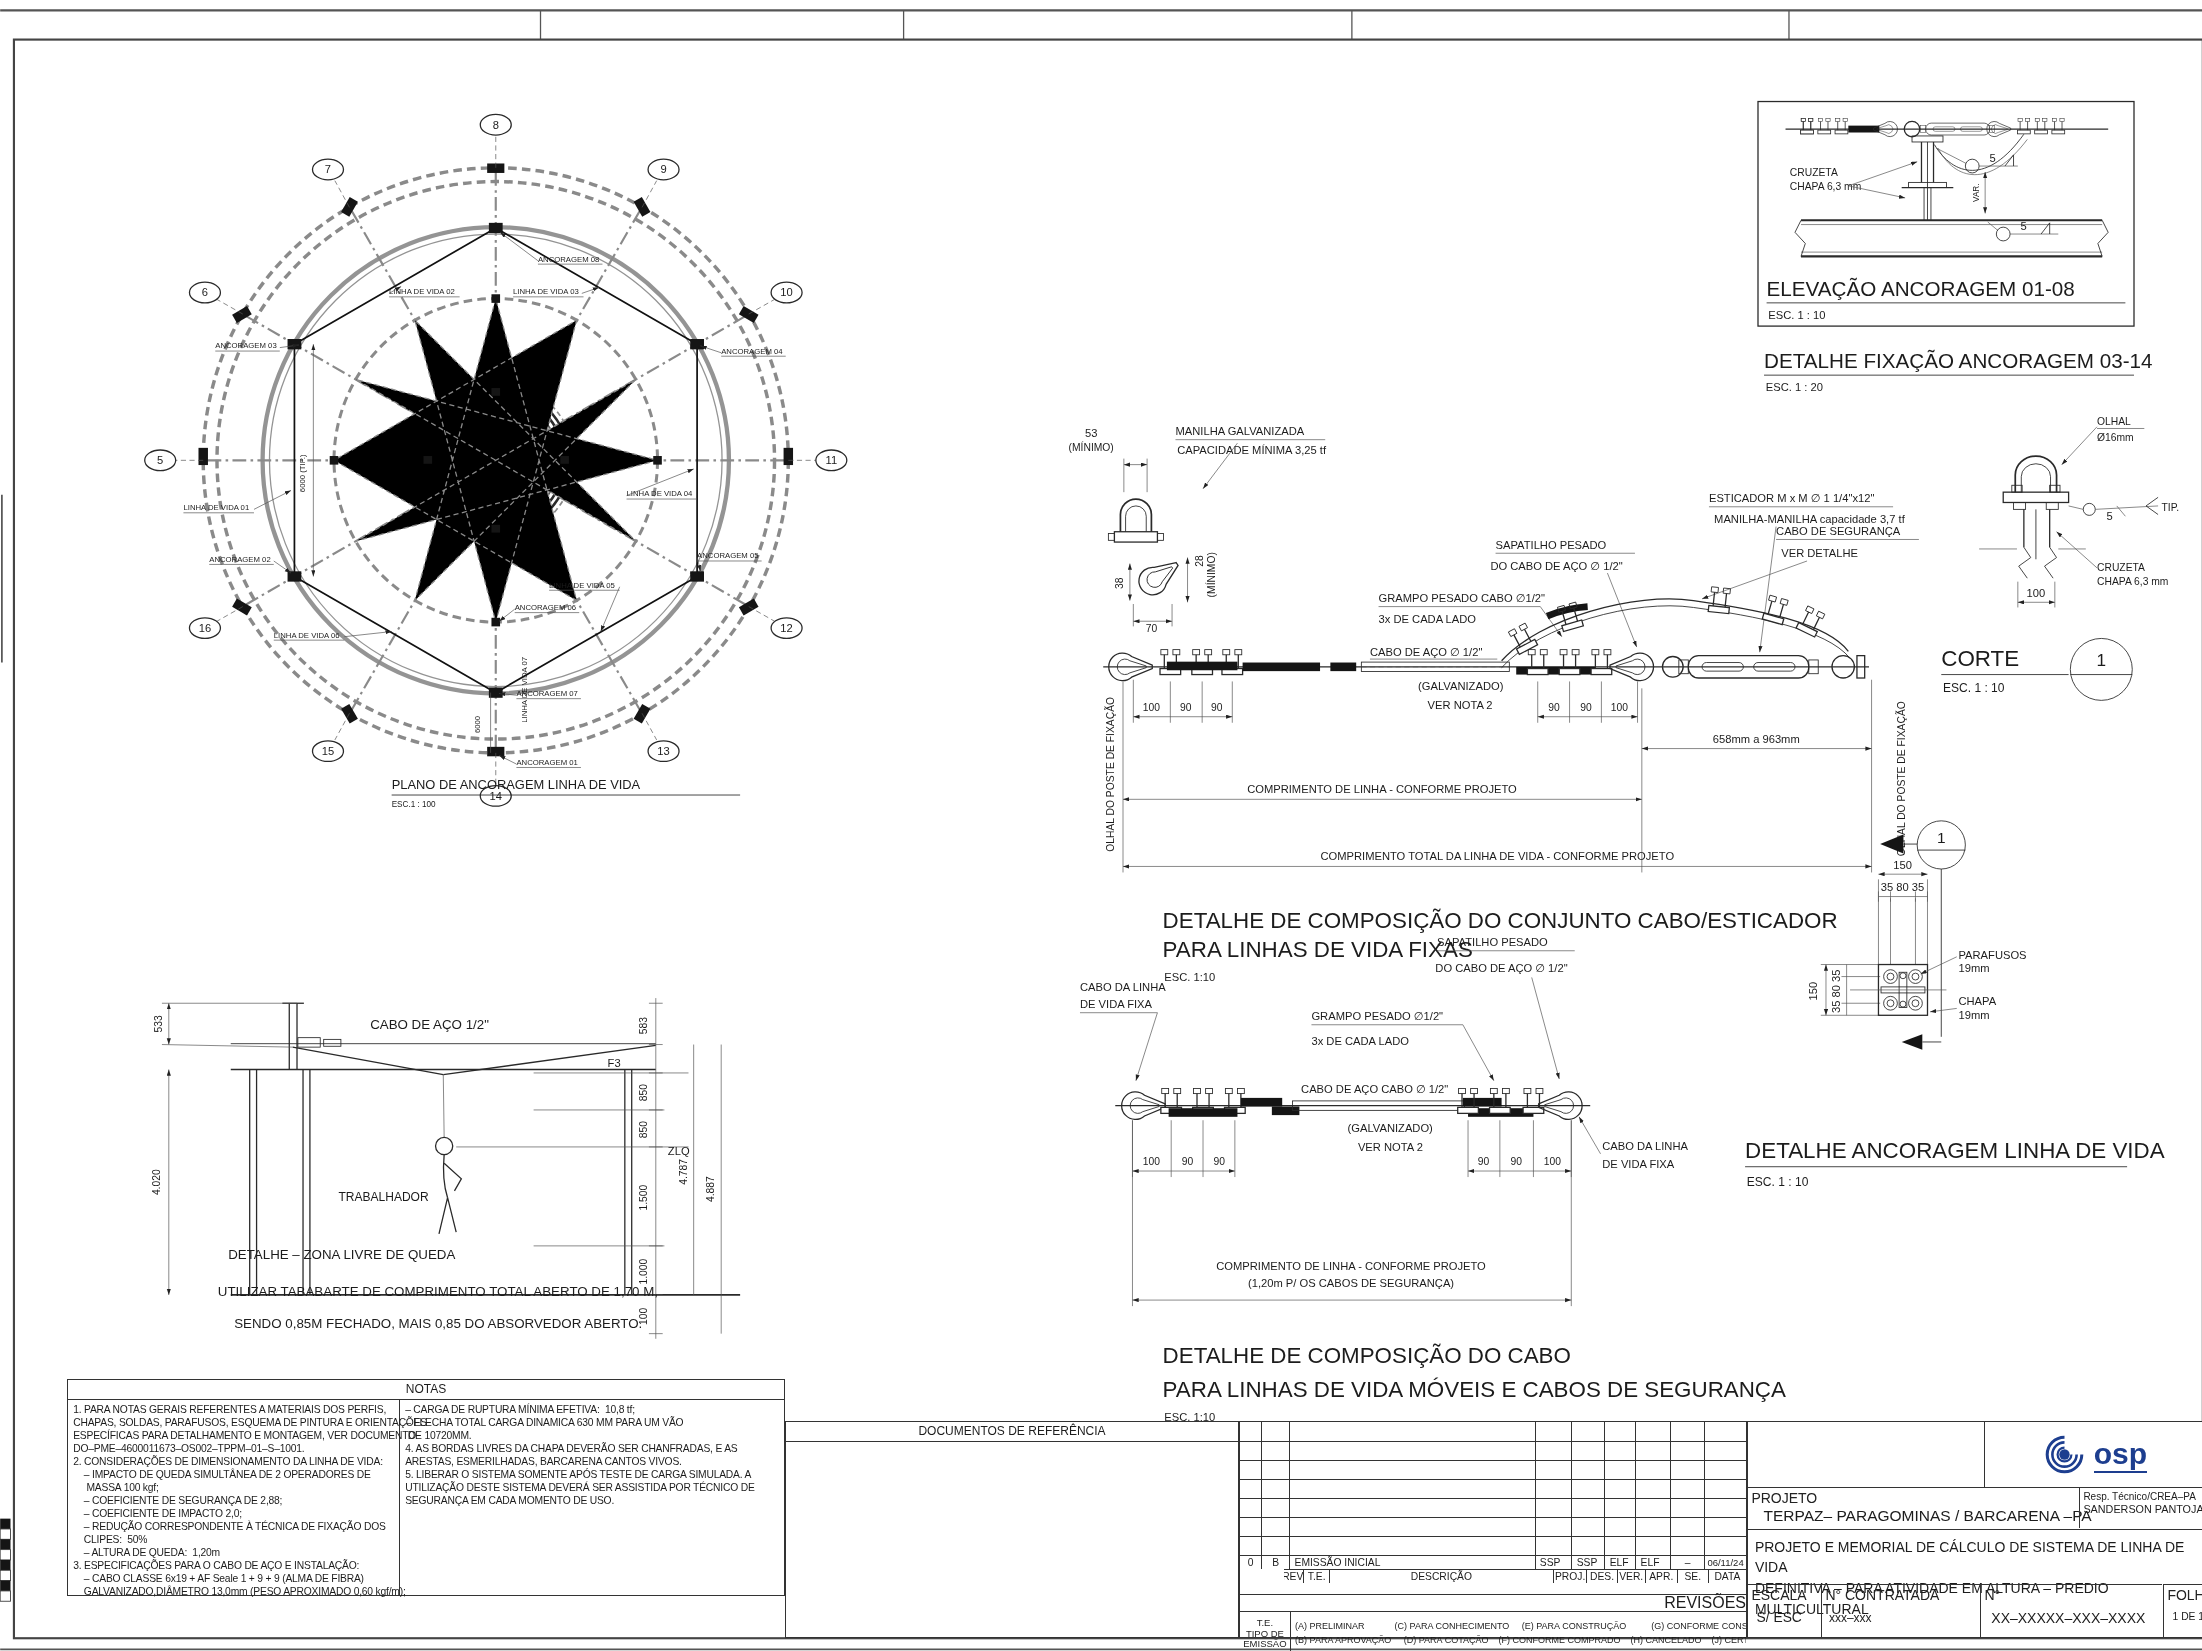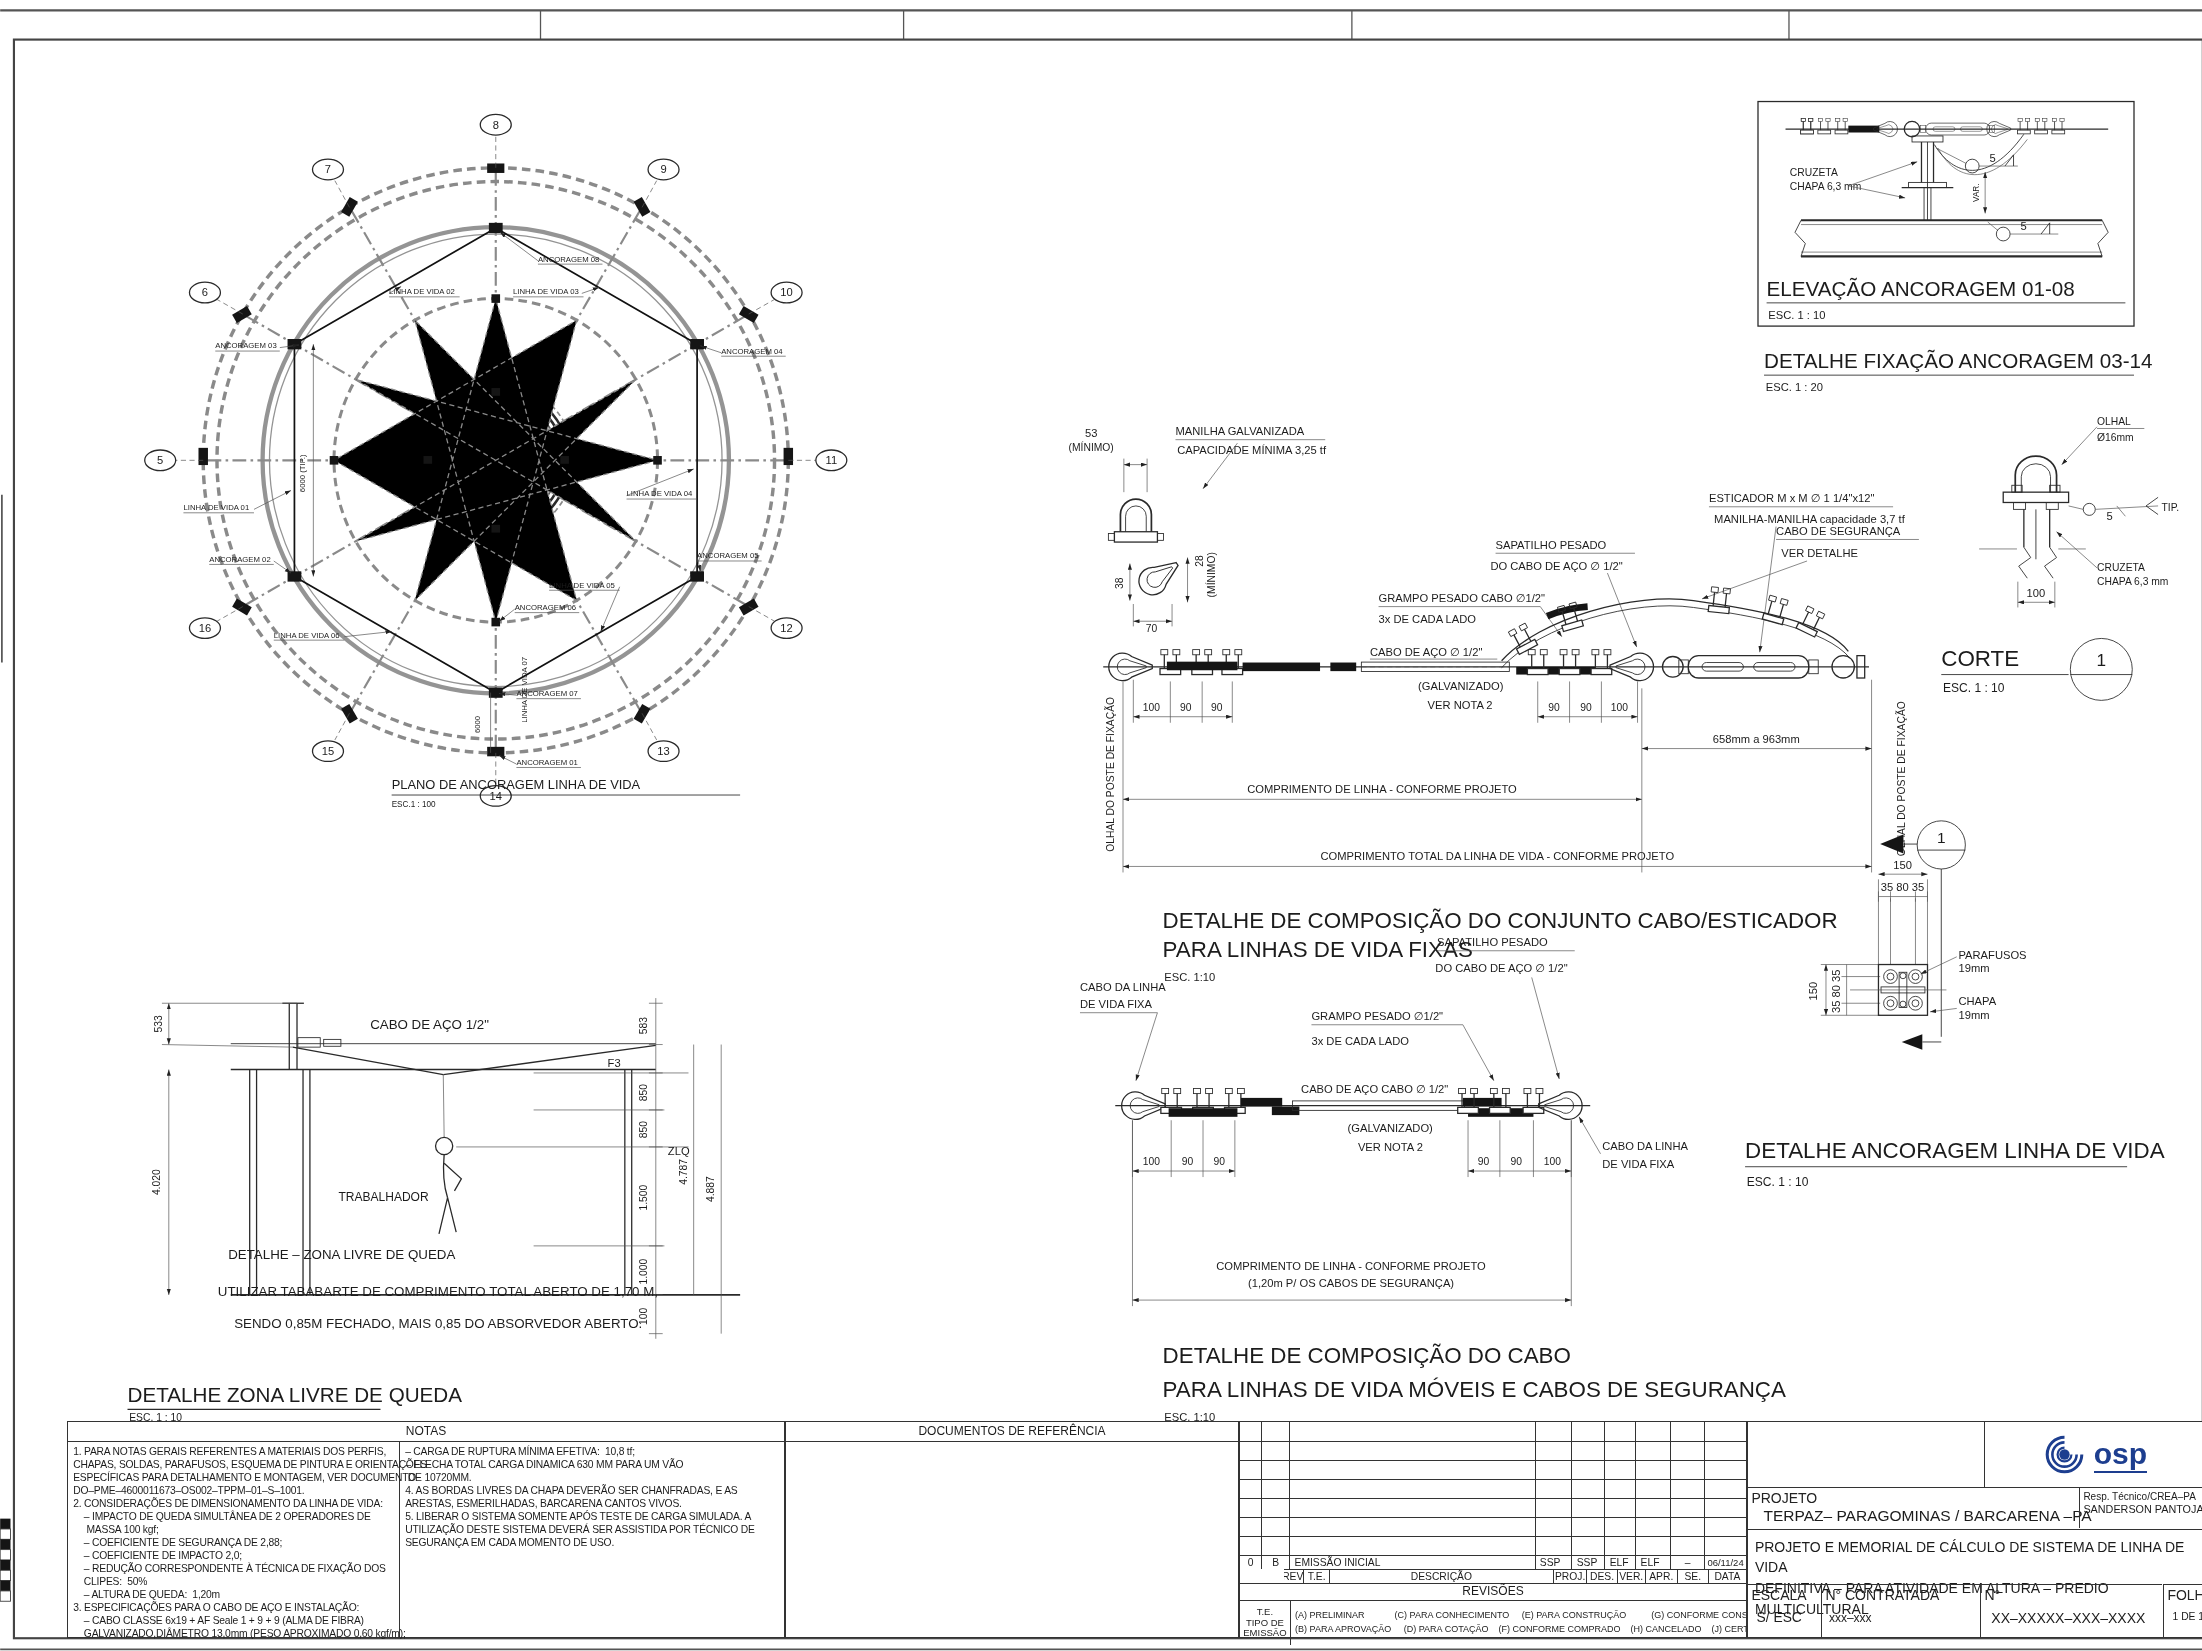--- a/index.html
+++ b/index.html
@@ -718,21 +718,21 @@
     <path d="M2210,1202 L2210,1220 L2234,1211 Z" transform="rotate(180 2222 1211)" class="blk"></path>
     <line x1="2234" y1="1211" x2="2256" y2="1211" class="s1"></line>
 
     <text x="2028" y="1346" class="t26">DETALHE ANCORAGEM LINHA DE VIDA</text>
     <line x1="2028" y1="1356" x2="2472" y2="1356" class="s1"></line>
     <text x="2030" y="1378" class="t14">ESC. 1 : 10</text>
   </g>
 </svg>
 
 
-<div class="box" style="left:67px;top:1421px;width:718px;height:217px;">
+<div class="box" style="left:67px;top:1379px;width:718px;height:217px;">
   <div class="hdr">NOTAS</div>
   <div class="notecols">
     <div class="ncol" style="width:332px;border-right:0.9px solid #333;">
           <div>1. PARA NOTAS GERAIS REFERENTES A MATERIAIS DOS PERFIS,</div>
           <div>CHAPAS, SOLDAS, PARAFUSOS, ESQUEMA DE PINTURA E ORIENTAÇÕES</div>
           <div>ESPECÍFICAS PARA DETALHAMENTO E MONTAGEM, VER DOCUMENTO</div>
           <div>DO–PME–4600011673–OS002–TPPM–01–S–1001.</div>
           <div>2. CONSIDERAÇÕES DE DIMENSIONAMENTO DA LINHA DE VIDA:</div>
           <div>    – IMPACTO DE QUEDA SIMULTÂNEA DE 2 OPERADORES DE</div>
           <div>     MASSA 100 kgf;</div>
@@ -862,21 +862,21 @@
     <div class="rcell" style="width:22.4px">REV.</div>
     <div class="rcell" style="width:28px">T.E.</div>
     <div class="rcell" style="width:246px">DESCRIÇÃO</div>
     <div class="rcell" style="width:37px">PROJ.</div>
     <div class="rcell" style="width:33px">DES.</div>
     <div class="rcell" style="width:31px">VER.</div>
     <div class="rcell" style="width:35px">APR.</div>
     <div class="rcell" style="width:34px">SE.</div>
     <div class="rcell" style="width:41px;border-right:none">DATA</div>
   </div>
-  <div style="border-top:0.9px solid #333;height:15.5px;text-align:center;font-size:12px;line-height:15.5px;">REVISÕES</div>
+  <div style="border-top:0.9px solid #333;height:15.5px;text-align:right;font-size:16px;line-height:15.5px;margin-top:11px;">REVISÕES</div>
 
   <div class="rrow" style="height:45px;border-top:0.9px solid #333;">
     <div class="rcell" style="width:51px;border-top:none;flex-direction:column;font-size:9.5px;line-height:10.3px;justify-content:center;">
       <div>T.E.</div>
           <div>TIPO DE</div>
           <div>EMISSÃO</div>
     </div>
     <div class="rcell left" style="width:457px;border-top:none;border-right:none;flex-direction:column;align-items:flex-start;justify-content:center;font-size:9px;line-height:13.8px;">
       <div style="white-space:pre;">(A) PRELIMINAR            (C) PARA CONHECIMENTO     (E) PARA CONSTRUÇÃO          (G) CONFORME CONSTRUÍDO</div>
       <div style="white-space:pre;">(B) PARA APROVAÇÃO     (D) PARA COTAÇÃO    (F) CONFORME COMPRADO    (H) CANCELADO    (J) CERTIFICADO</div>

